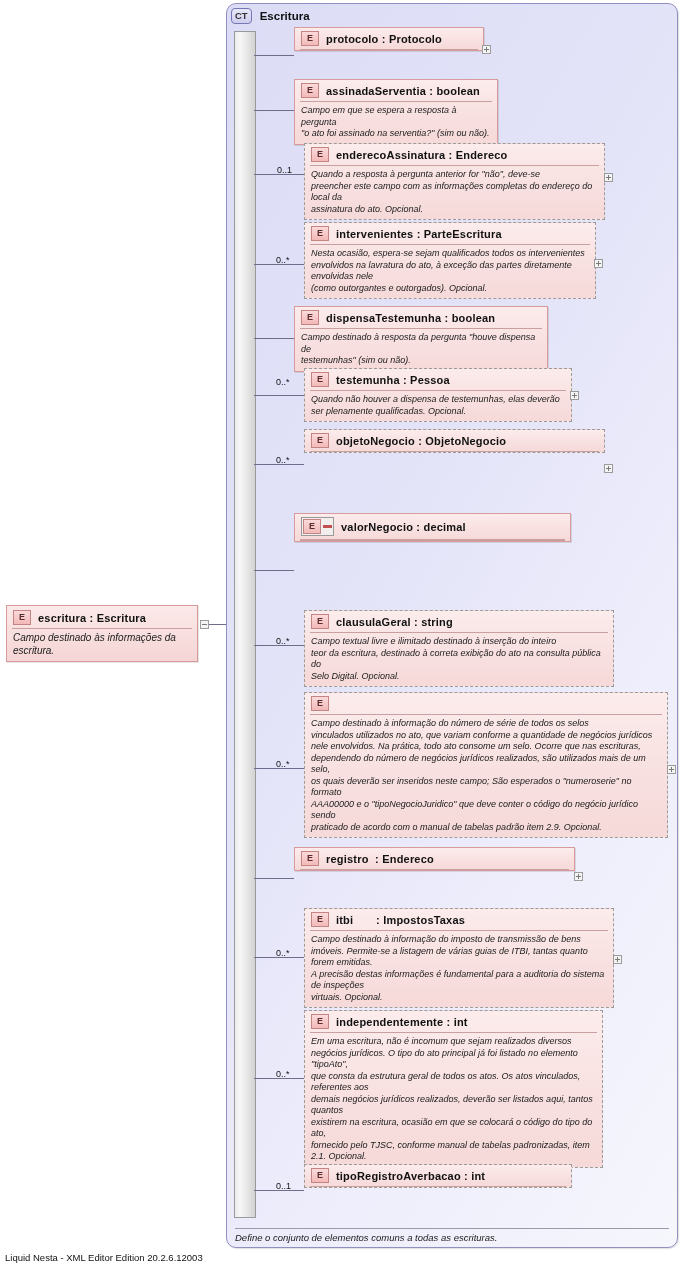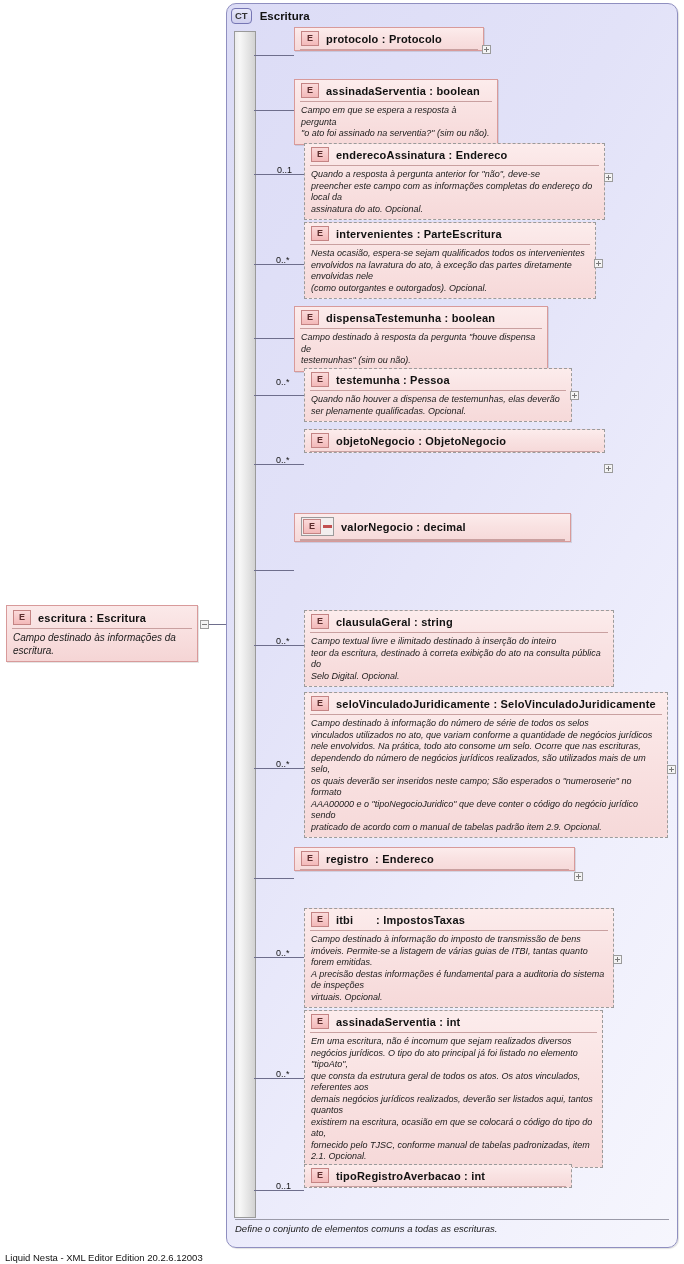--- a/index.html
+++ b/index.html
@@ -70,21 +70,21 @@
 
   
   #seq-bar{
     position:absolute;left:234px;top:31px;width:20px;height:1185px;
     border:1px solid #9a9a9a;
     background:linear-gradient(to right,#ececec 0%,#f7f7f7 25%,#e2e2e2 70%,#d2d2d2 100%);
   }
 
   
   #ct-footer{
-    position:absolute;left:8px;right:8px;bottom:13px;
+    position:absolute;left:8px;right:8px;bottom:4px;
     border-top:1px solid #9a9aa8;padding-top:3px;
     font-style:italic;font-size:9.5px;color:#1a1a1a;
   }
 
   
   .enode{position:absolute;box-sizing:border-box;
     background:linear-gradient(to bottom,#fcecec 0%,#f9e2e2 45%,#f6d9d9 100%);
   }
   .enode.req{border:1px solid #d89a9a;box-shadow:1px 1px 0 rgba(0,0,0,.10);}
   .enode.opt{border:1px dashed #9b9b9b;}
@@ -256,21 +256,20 @@
   <div class="desc">Campo textual livre e ilimitado destinado à inserção do inteiro
 teor da escritura, destinado à correta exibição do ato na consulta pública do
 Selo Digital. Opcional.</div>
 </div>
 
 <div class="hline" style="left:254px;top:768px;width:50px;"></div>
 <div class="occ" style="left:276px;top:759px;">0..*</div>
 <div class="enode opt" style="left:304px;top:692px;width:364px;">
   <div class="hdr">
     <span class="ebadge">E</span>
-    <span class="nodetitle">seloVinculadoJuridicamente : SeloVinculadoJuridicamente</span>
   </div>
   <div class="sep"></div>
   <div class="desc">Campo destinado à informação do número de série de todos os selos
 vinculados utilizados no ato, que variam conforme a quantidade de negócios jurídicos
 nele envolvidos. Na prática, todo ato consome um selo. Ocorre que nas escrituras,
 dependendo do número de negócios jurídicos realizados, são utilizados mais de um selo,
 os quais deverão ser inseridos neste campo; São esperados o "numeroserie" no formato
 AAA00000 e o "tipoNegocioJuridico" que deve conter o código do negócio jurídico sendo
 praticado de acordo com o manual de tabelas padrão item 2.9. Opcional.</div>
 </div>
@@ -299,21 +298,21 @@
 A precisão destas informações é fundamental para a auditoria do sistema de inspeções
 virtuais. Opcional.</div>
 </div>
 <div class="boxbtn plus" style="left:613px;top:955px;"></div>
 
 <div class="hline" style="left:254px;top:1078px;width:50px;"></div>
 <div class="occ" style="left:276px;top:1069px;">0..*</div>
 <div class="enode opt" style="left:304px;top:1010px;width:299px;">
   <div class="hdr">
     <span class="ebadge">E</span>
-    <span class="nodetitle">assinadaServentia : int</span>
+    <span class="nodetitle">independentemente : int</span>
   </div>
   <div class="sep"></div>
   <div class="desc">Em uma escritura, não é incomum que sejam realizados diversos
 negócios jurídicos. O tipo do ato principal já foi listado no elemento "tipoAto",
 que consta da estrutura geral de todos os atos. Os atos vinculados, referentes aos
 demais negócios jurídicos realizados, deverão ser listados aqui, tantos quantos
 existirem na escritura, ocasião em que se colocará o código do tipo do ato,
 fornecido pelo TJSC, conforme manual de tabelas padronizadas, item 2.1. Opcional.</div>
 </div>
 

